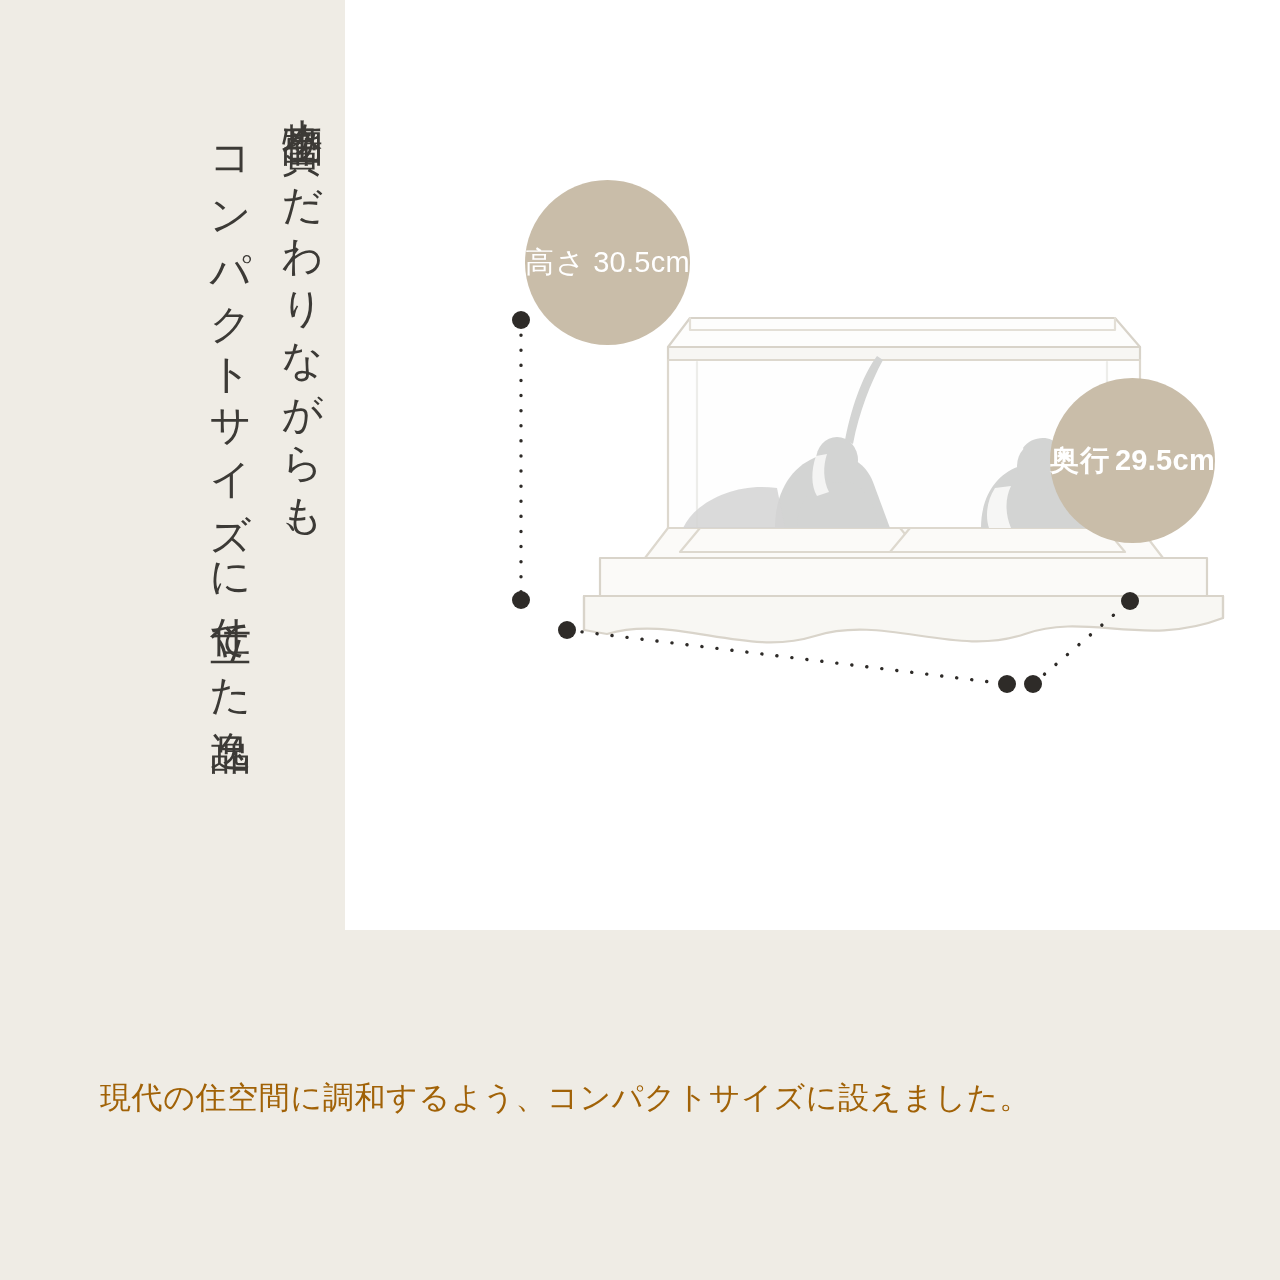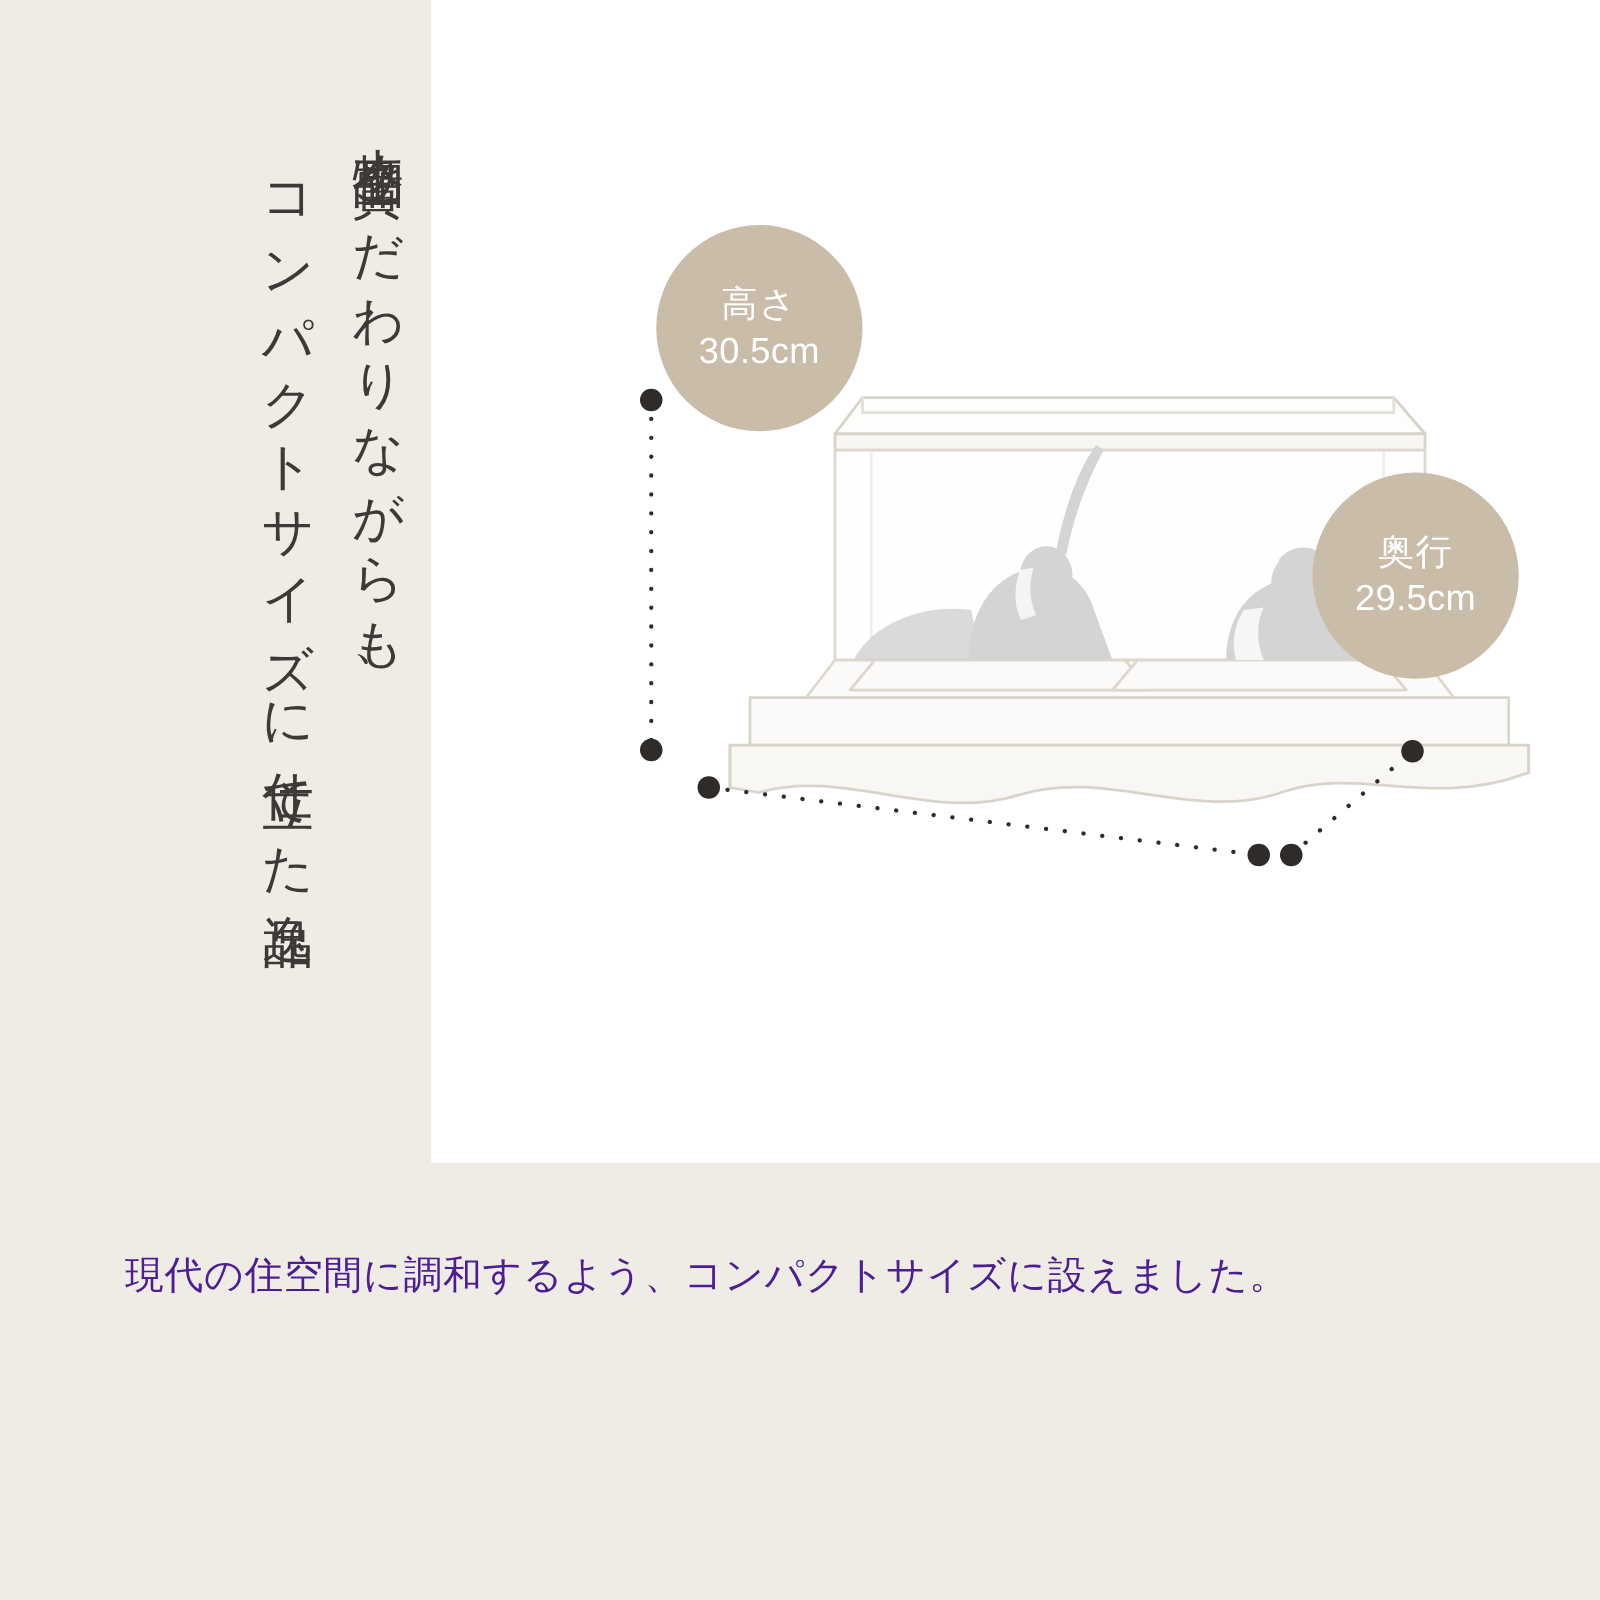--- a/index.html
+++ b/index.html
@@ -68,44 +68,43 @@
     height: 930px;
   }
 
   
   .bubble {
     position: absolute;
     border-radius: 50%;
     background: #c9bda9;
     color: #ffffff;
     display: flex;
-    flex-direction: column;
     align-items: center;
-    justify-content: center;
+    justify-content: space-between;
     font-family: "Liberation Sans", sans-serif;
     line-height: 1.25;
     text-align: center;
   }
   .bubble .b-label { font-size: 29px; letter-spacing: 0.04em; }
   .bubble .b-value { font-size: 29px; letter-spacing: 0.01em; }
 
   #bubble-height { left: 180px; top: 180px; width: 165px; height: 165px; }
-  #bubble-depth  { left: 705px; top: 378px; width: 165px; height: 165px; }
+  #bubble-depth  { left: 705px; top: 378px; width: 165px; height: 165px; font-weight: bold; }
   #bubble-width  { left: 255px; top: 598px; width: 165px; height: 165px; }
 
   
   .caption {
     position: absolute;
     left: 100px;
-    top: 988px;
+    top: 1068px;
     width: 1090px;
-    font-family: Liberation Sans, sans-serif;
+    font-family: Liberation Mono, monospace;
     font-size: 31px;
     line-height: 2.05;
-    color: #4c1d95;
+    color: #a16207;
     letter-spacing: 0.02em;
   }
   .caption p { margin: 0; }
 </style>
 </head>
 <body>
 
 <div class="top-panel">
 
   <div class="white-card"></div>

